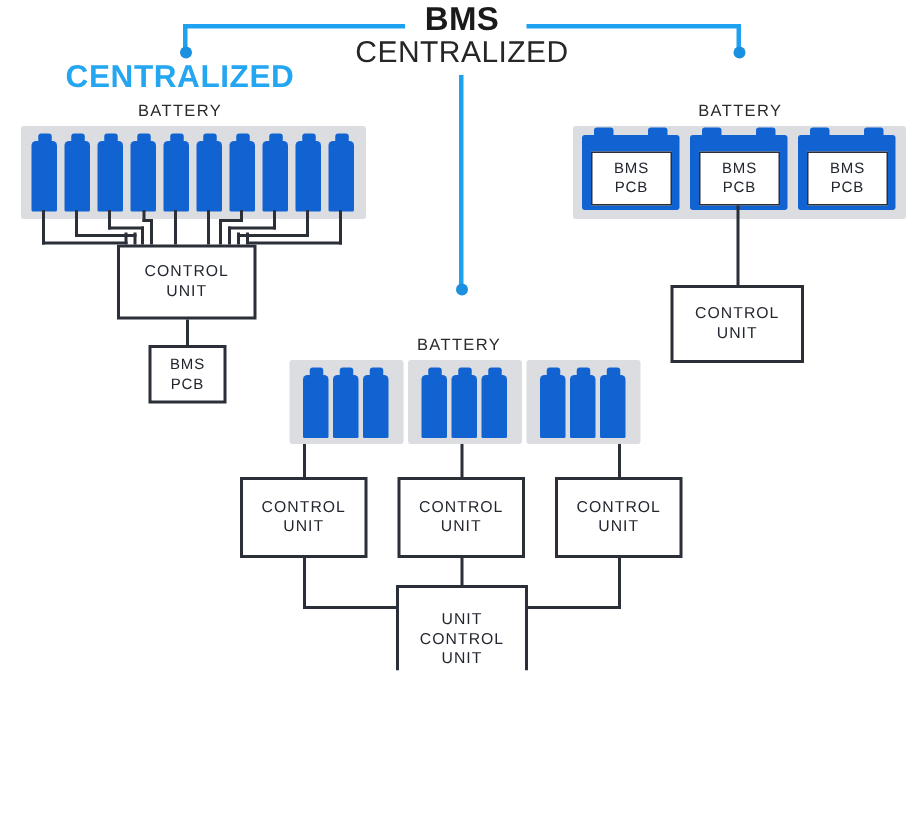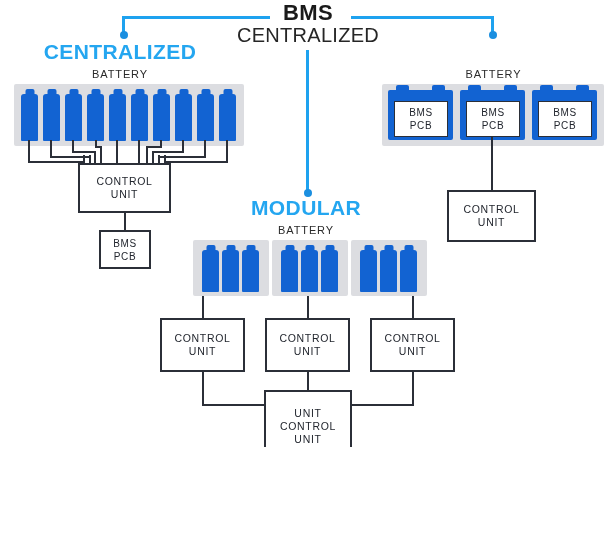--- a/index.html
+++ b/index.html
@@ -301,21 +301,20 @@
 
   <div class="abs wire-v" style="left:491px; top:137px; height:53px;"></div>
 
   <div class="abs ubox" style="left:447px; top:190px; width:89px; height:52px;">
     <div class="txt">
       <span>CONTROL</span><br>
       <span>UNIT</span>
     </div>
   </div>
 
-  <div class="abs sect-head" style="left:196px; top:196px; width:220px;">MODULAR</div>
   <div class="abs battery-label" style="left:196px; top:224px; width:220px;">BATTERY</div>
 
   <div class="abs pack-bg" style="left:193px; top:240px; width:76px; height:56px;"></div>
   <div class="abs cell" style="left:202px; top:245px; width:17px; height:47px; background:transparent;">
     <div class="nub" style="width:9px; height:6px;"></div>
       <div class="body" style="height:42px;"></div>
   </div>
   <div class="abs cell" style="left:222px; top:245px; width:17px; height:47px; background:transparent;">
     <div class="nub" style="width:9px; height:6px;"></div>
       <div class="body" style="height:42px;"></div>

